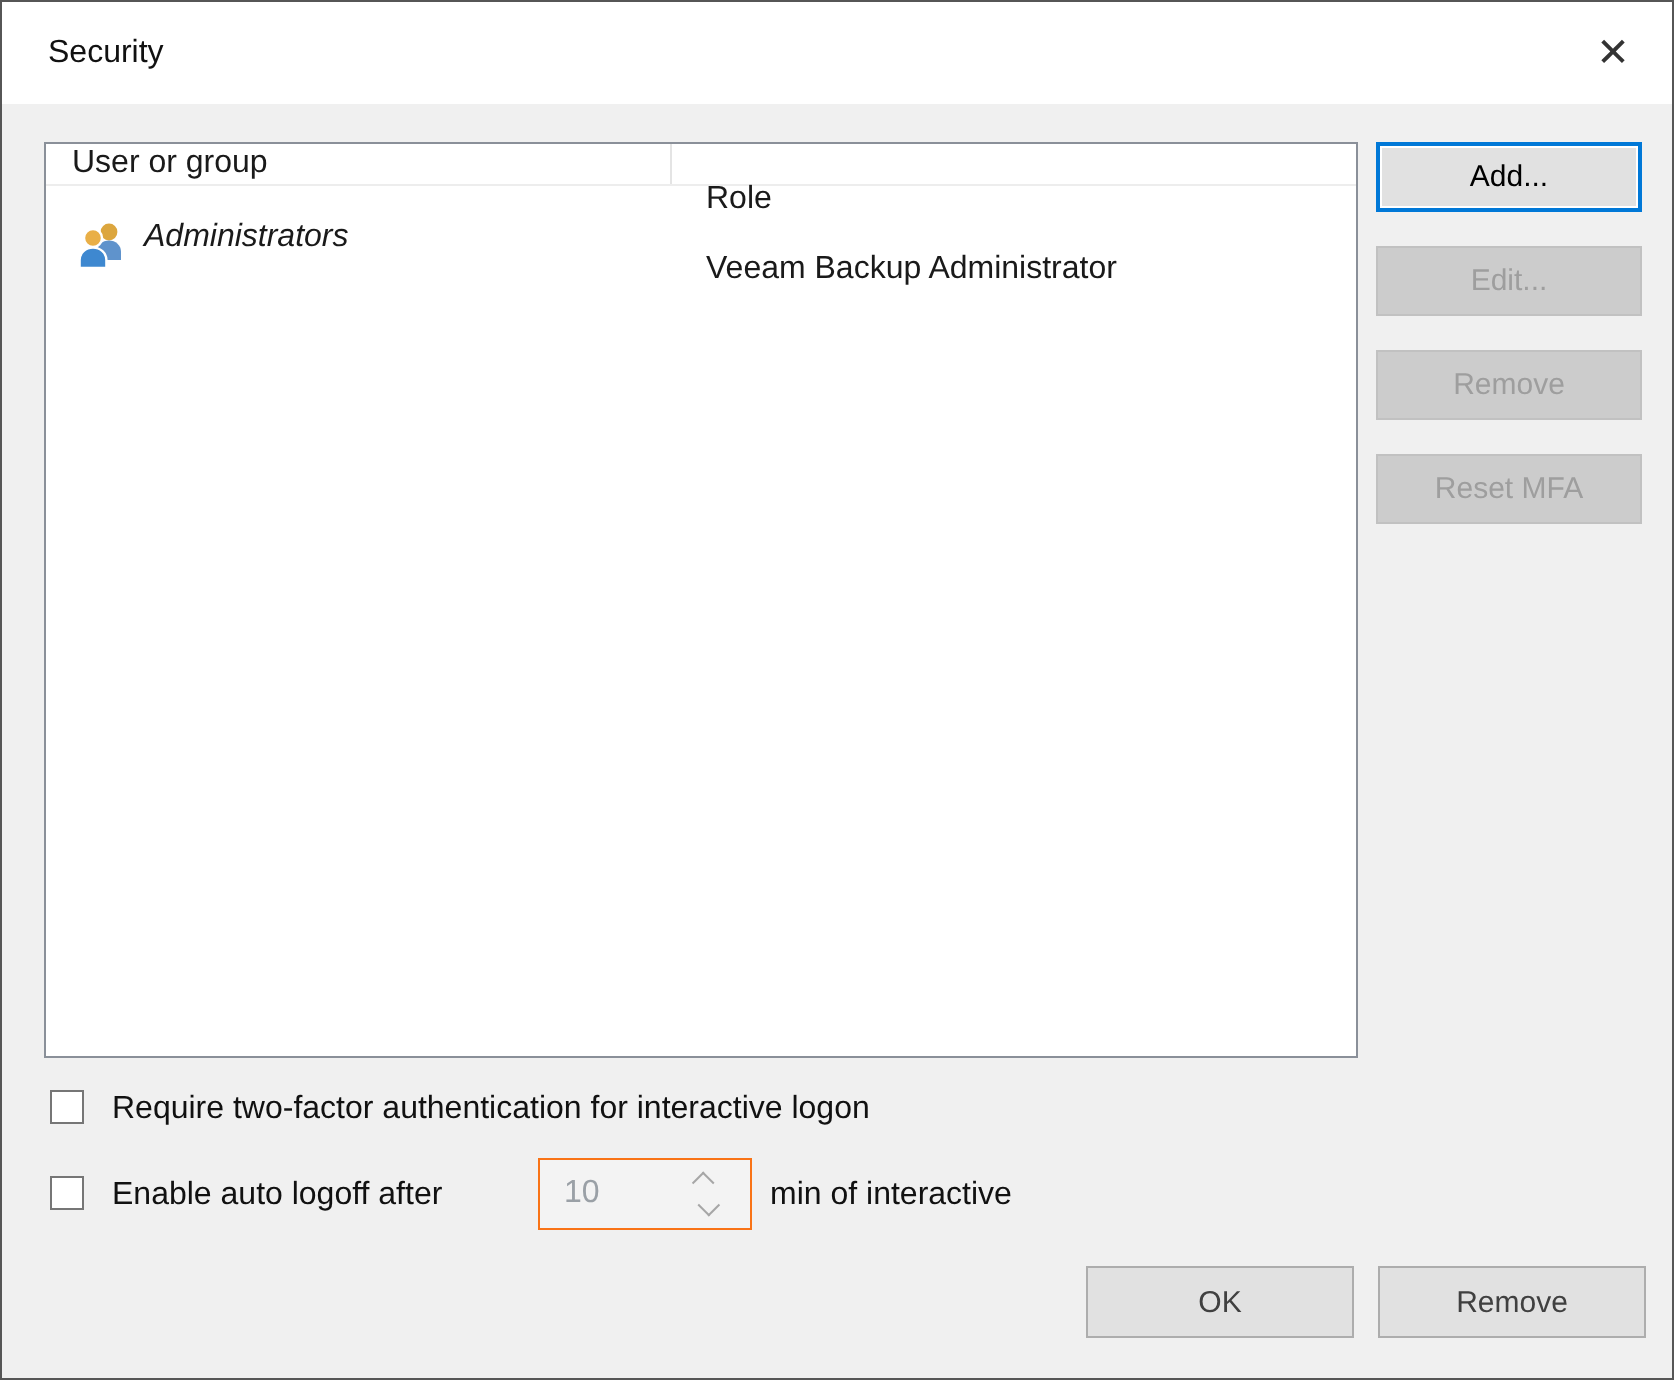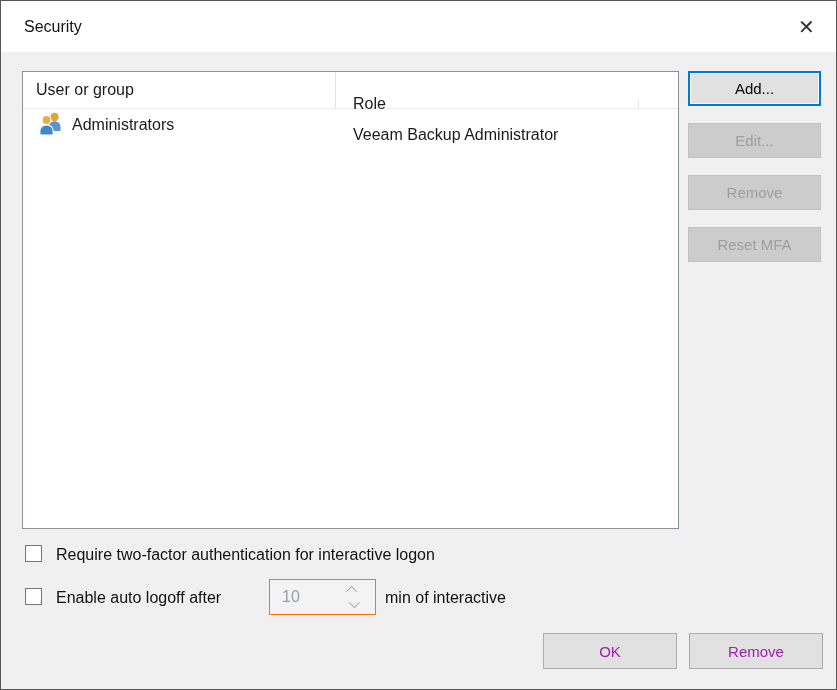--- a/index.html
+++ b/index.html
@@ -16,26 +16,26 @@
   .close-btn {
     position:absolute; right:11px; top:7px; width:37px; height:37px;
     display:flex; align-items:center; justify-content:center;
     font-size:20px; color:#333; cursor:default; background:transparent;
   }
   
   .listview {
     position:absolute; left:21px; top:70px; width:657px; height:458px;
     background:#ffffff; border:1px solid #8a9099;
   }
-  .lv-header { position:absolute; left:0; top:0; right:0; height:37px; display:flex; border-bottom:1px solid #ededed; }
+  .lv-header { position:absolute; left:0; top:0; right:0; height:21px; display:flex; border-bottom:1px solid #ededed; }
   .lv-hcell { display:flex; align-items:center; font-size:16px; color:#1a1a1a; border-right:1px solid #e4e4e4; }
   .lv-hcell.c1 { width:313px; padding-left:13px; }
   .lv-hcell.c2 { width:303px; padding-left:17px;margin-top:28px; }
   .lv-row { position:absolute; left:0; top:34px; right:0; height:37px; display:flex; align-items:center; font-size:16px; }
-  .lv-cell1 { width:313px; display:flex; align-items:center; padding-left:16px; }
+  .lv-cell1 { width:313px; display:flex; align-items:flex-start; padding-left:16px;font-style:italic; }
   .lv-cell1 .usr-icon { margin-right:10px; flex:0 0 auto; }
   .lv-cell2 { width:303px; padding-left:17px;margin-top:20px; }
   
   .btn-side {
     position:absolute; left:687px; width:133px; height:35px;
     display:flex; align-items:center; justify-content:center; font-size:15px;
   }
   .btn-add {
     top:70px; background:#e1e1e1; border:2px solid #0078d7;
     box-shadow: inset 0 0 0 1px #ffffff; color:#000;
@@ -66,21 +66,21 @@
   .spin-arrows {
     position:absolute; right:12px; top:0; height:34px; width:20px;
     display:flex; flex-direction:column; align-items:center; justify-content:center; gap:6px;
   }
   .chev { width:8px; height:8px; border-left:1.5px solid #a6a6a6; border-top:1.5px solid #a6a6a6; }
   .chev.up { transform:rotate(45deg) translateY(2px); }
   .chev.down { transform:rotate(225deg) translateY(2px); }
   
   .btn-footer {
     position:absolute; top:632px; width:134px; height:36px;
-    background:#e1e1e1; border:1px solid #adadad; color:#a21caf;
+    background:#e1e1e1; border:1px solid #adadad; color:#404040;
     display:flex; align-items:center; justify-content:center; font-size:15px;
   }
   .btn-ok { left:542px; }
   .btn-cancel { left:688px; }
 </style>
 </head>
 <body>
 
 <div class="window">
 

